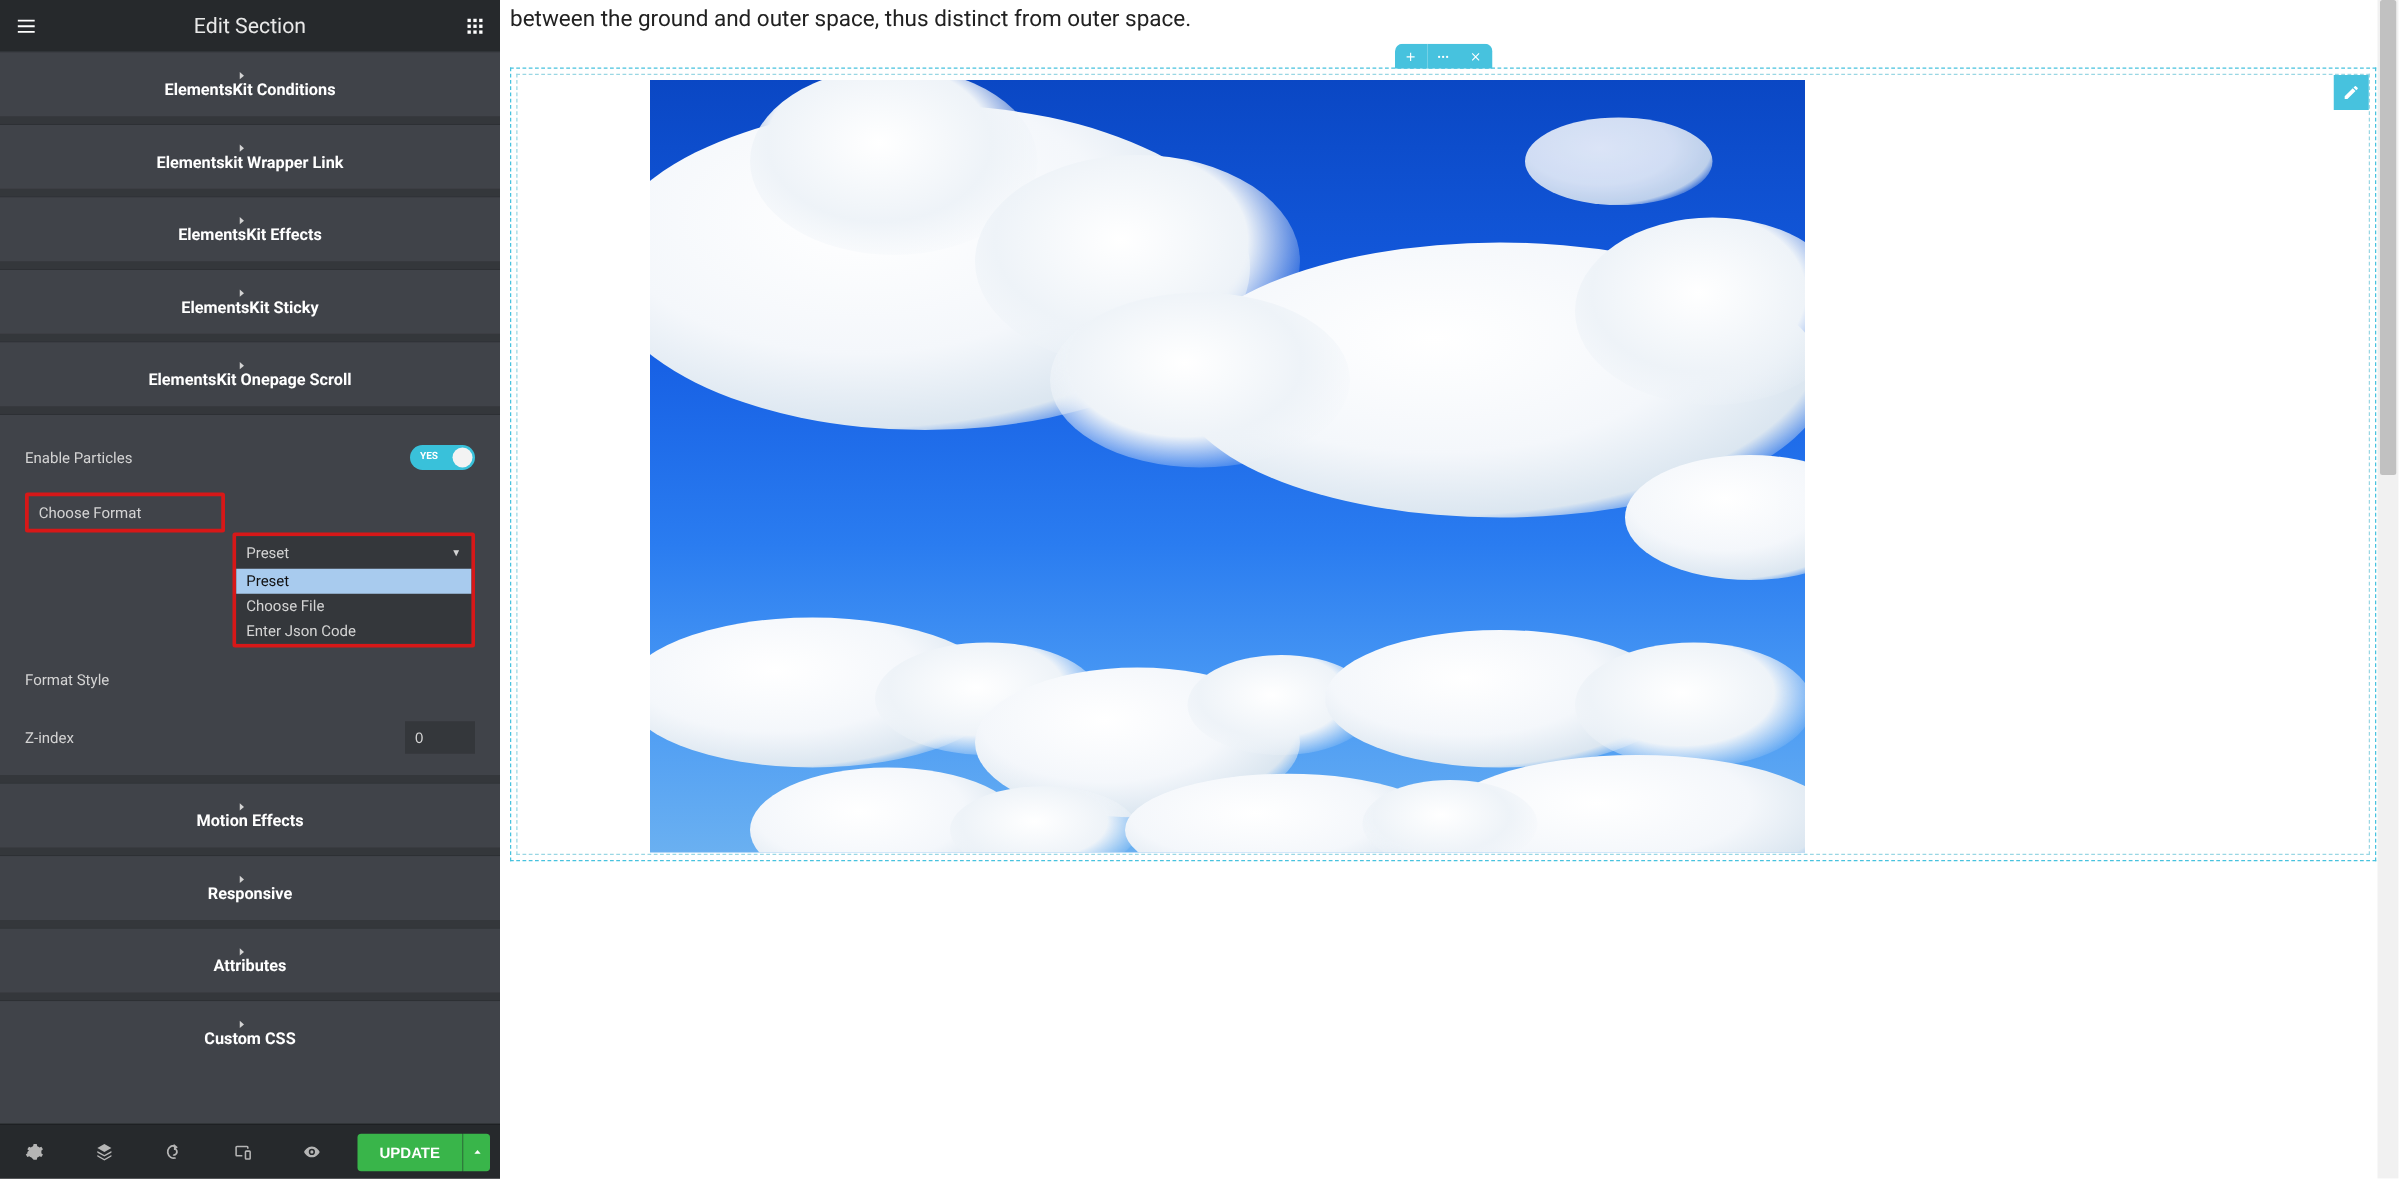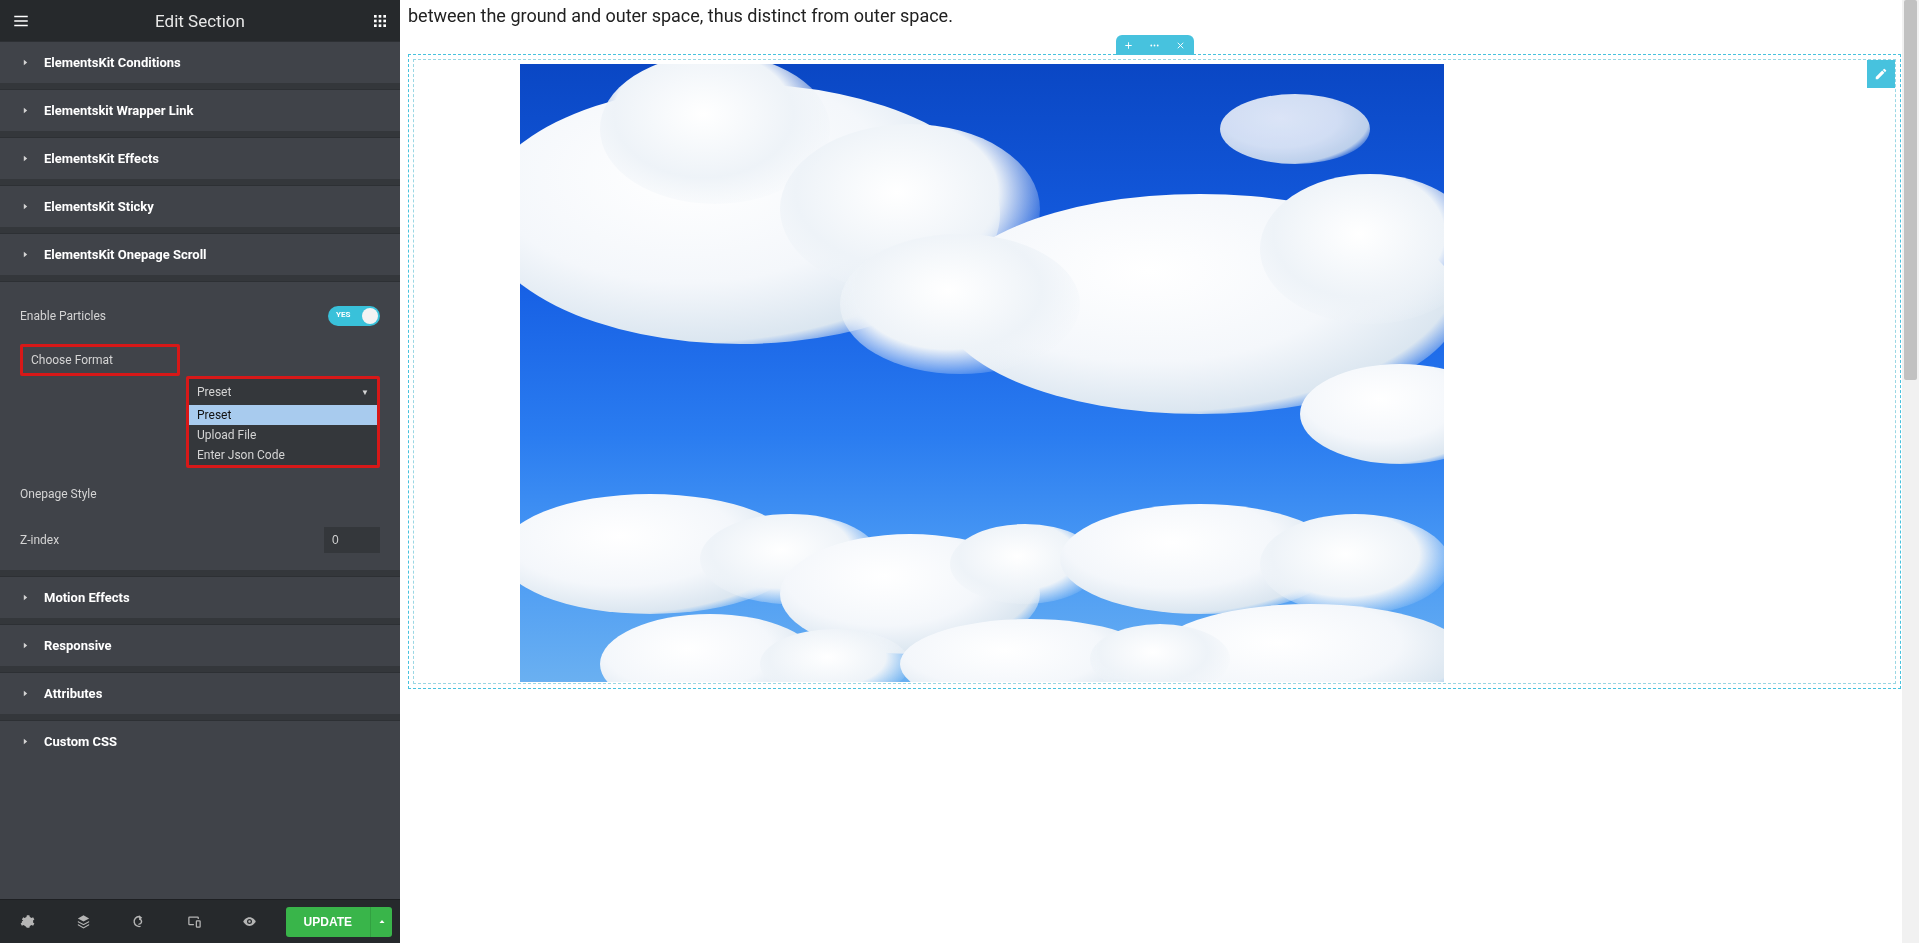--- a/index.html
+++ b/index.html
@@ -66,20 +66,21 @@
   border-top: 1px solid #2d3034;
 }
 .acc-header {
   background: #404349;
   padding: 13px 20px;
   display: flex;
   align-items: center;
   cursor: pointer;
   font-weight: 700;
   color: #fff;
+  flex-direction: column;
 }
 .acc-header .caret {
   width: 10px;
   height: 10px;
   margin-right: 14px;
   position: relative;
   display: inline-flex;
   align-items: center;
   justify-content: center;
 }
@@ -501,28 +502,28 @@
           <div class="format-label-box highlight-red">
             <span>Choose Format</span>
           </div>
           <div class="select-wrap highlight-red">
             <div class="select-box">
               <span>Preset</span>
               <span class="arrow">▼</span>
             </div>
             <div class="dropdown">
               <div class="opt selected">Preset</div>
-              <div class="opt">Upload File</div>
+              <div class="opt">Choose File</div>
               <div class="opt">Enter Json Code</div>
             </div>
           </div>
         </div>
 
         <div class="preset-style-row">
-          <div class="ctrl-label">Onepage Style</div>
+          <div class="ctrl-label">Format Style</div>
         </div>
 
         <div class="zindex-row">
           <div class="ctrl-label">Z-index</div>
           <input class="number-input" type="text" value="0" style="">
         </div>
 
       </div>
     </div>
     <div class="gap"></div>

